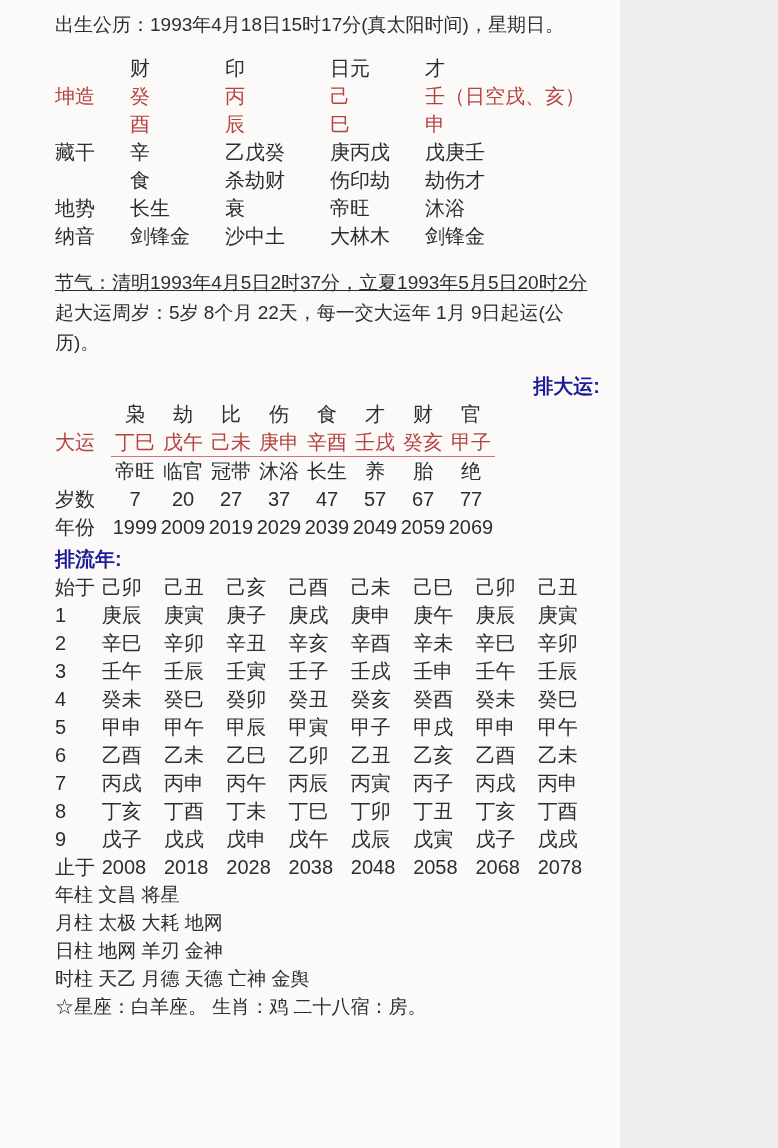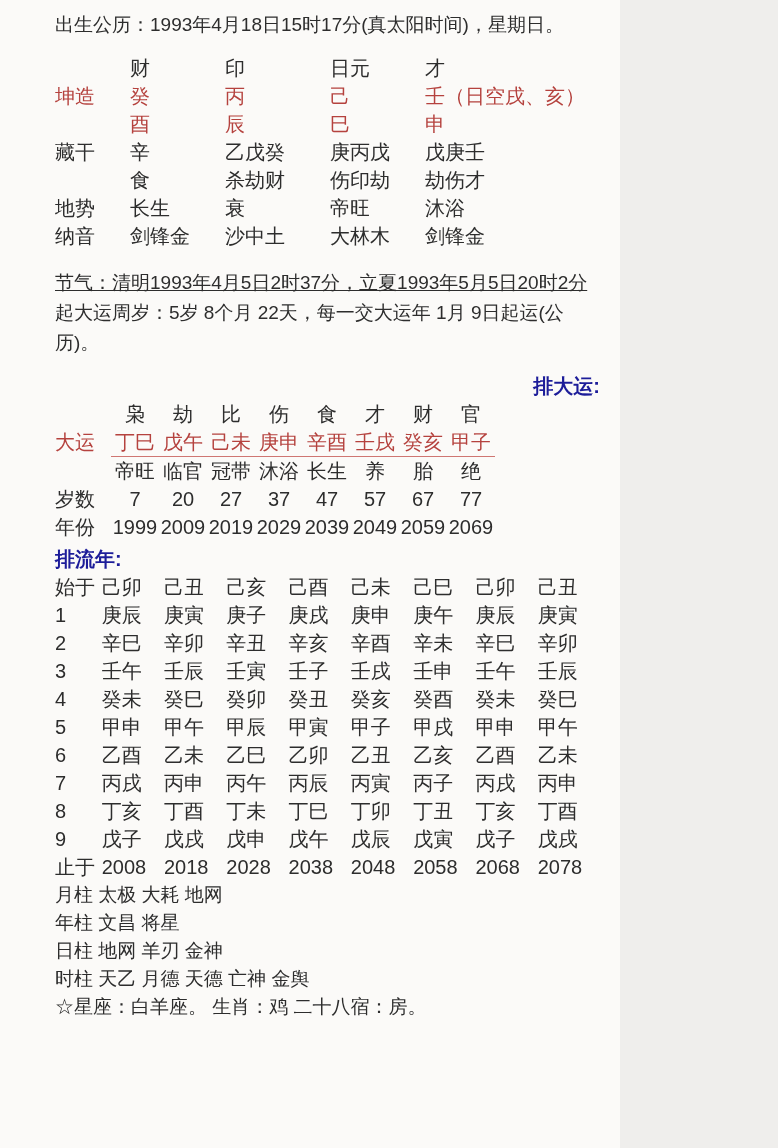--- a/index.html
+++ b/index.html
@@ -325,19 +325,19 @@
     <span class="lc">2028</span>
     <span class="lc">2038</span>
     <span class="lc">2048</span>
     <span class="lc">2058</span>
     <span class="lc">2068</span>
     <span class="lc">2078</span>
   </div>
 </div>
 
 
+  <div class="shensha-line">年柱 文昌 将星</div>
   <div class="shensha-line">月柱 太极 大耗 地网</div>
-  <div class="shensha-line">年柱 文昌 将星</div>
   <div class="shensha-line">日柱 地网 羊刃 金神</div>
   <div class="shensha-line">时柱 天乙 月德 天德 亡神 金舆</div>
   <div class="shensha-line">☆星座：白羊座。 生肖：鸡 二十八宿：房。</div>
 
 </div>
 
 </body></html>

